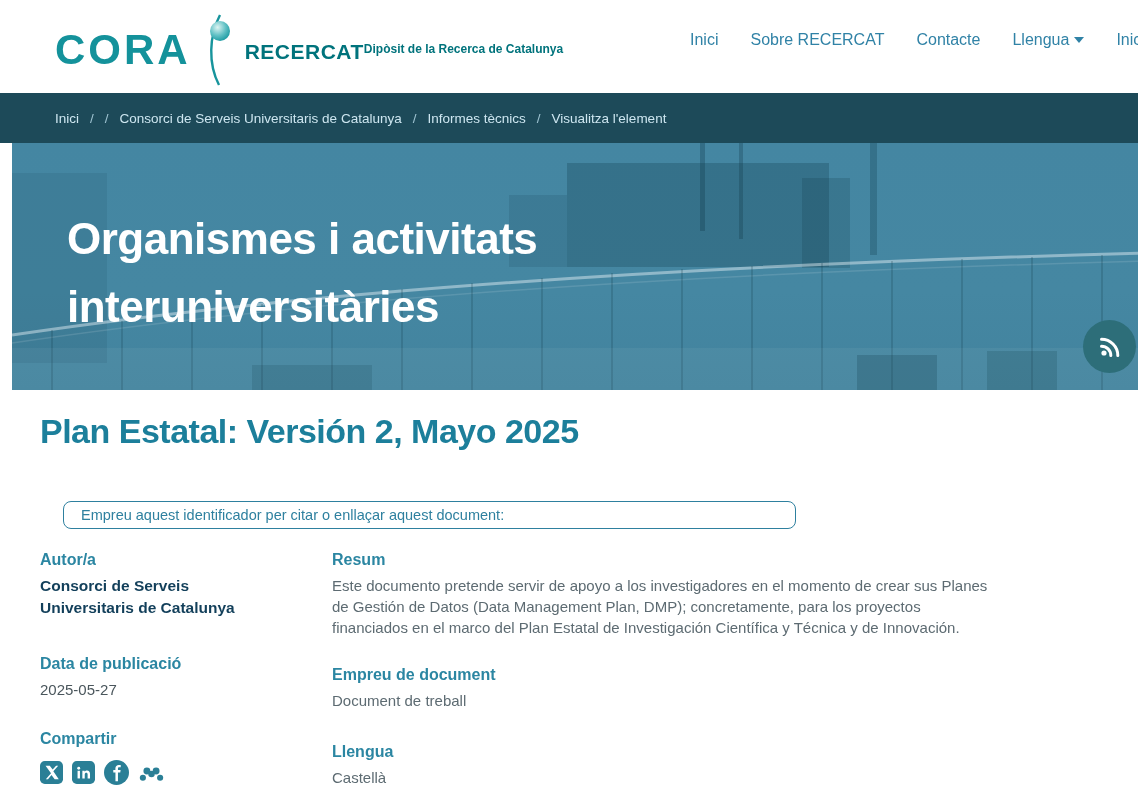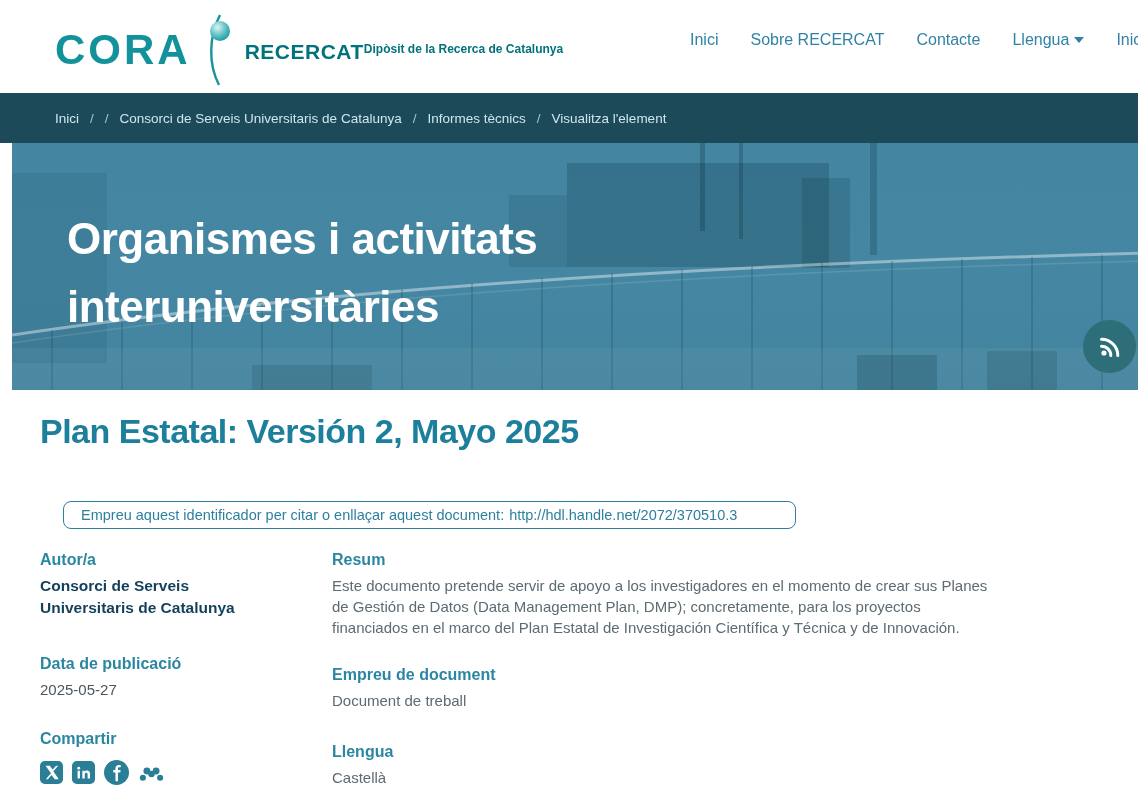--- a/index.html
+++ b/index.html
@@ -168,21 +168,20 @@
         <path d="M3.5 11.2 a9.3 9.3 0 0 1 9.3 9.3" stroke="#ffffff" stroke-width="3" fill="none" stroke-linecap="round"></path>
         <path d="M3.5 4.2 a16.3 16.3 0 0 1 16.3 16.3" stroke="#ffffff" stroke-width="3" fill="none" stroke-linecap="round"></path>
       </svg>
     </div>
   </div>
 
   <h1 class="doc-title">Plan Estatal: Versión 2, Mayo 2025</h1>
 
   <div class="id-box">
     <span>Empreu aquest identificador per citar o enllaçar aquest document:</span>
-    <span class="id-url">http://hdl.handle.net/2072/370510.3</span>
   </div>
 
   <div class="meta">
 
     <div class="col-left">
       <div class="blk blk-author">
         <div class="f-label">Autor/a</div>
         <div class="author-link">Consorci de Serveis Universitaris de Catalunya</div>
       </div>
       <div class="blk">

